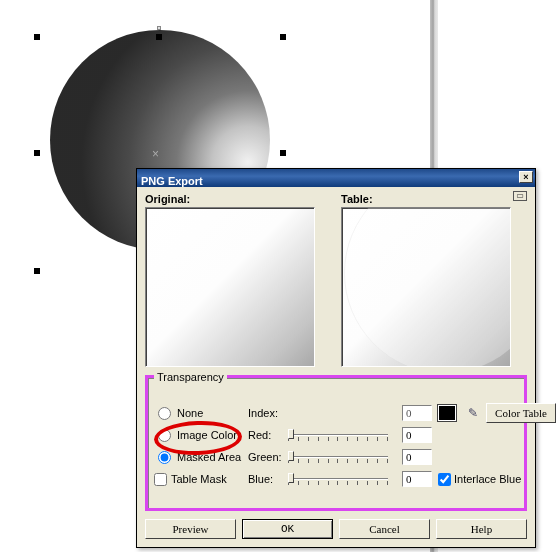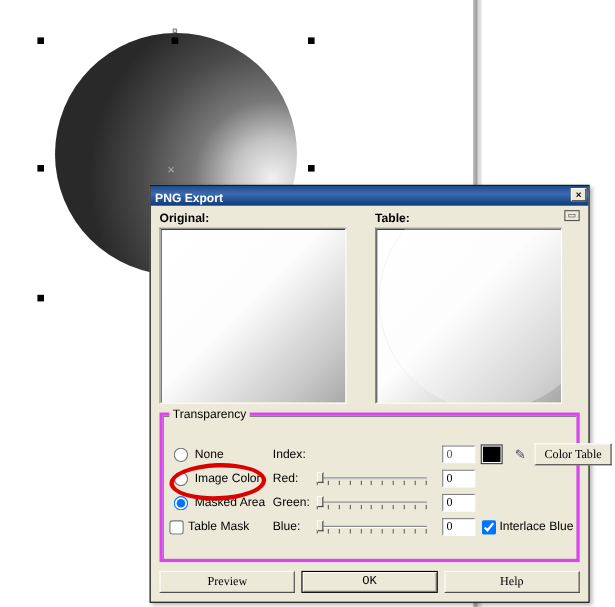--- a/index.html
+++ b/index.html
@@ -384,18 +384,19 @@
         <div class="check-row">
           <input type="checkbox" checked="" style="">
           <span>Interlace Blue</span>
         </div>
       </div>
     </div>
 
     <div class="btn-row">
       <button class="btn">Preview</button>
       <button class="btn default">OK</button>
+      <button class="btn">Cancel</button>
       <button class="btn">Help</button>
     </div>
   </div>
 </div>
 
 <div class="red-circle"></div>
 
 </body></html>

